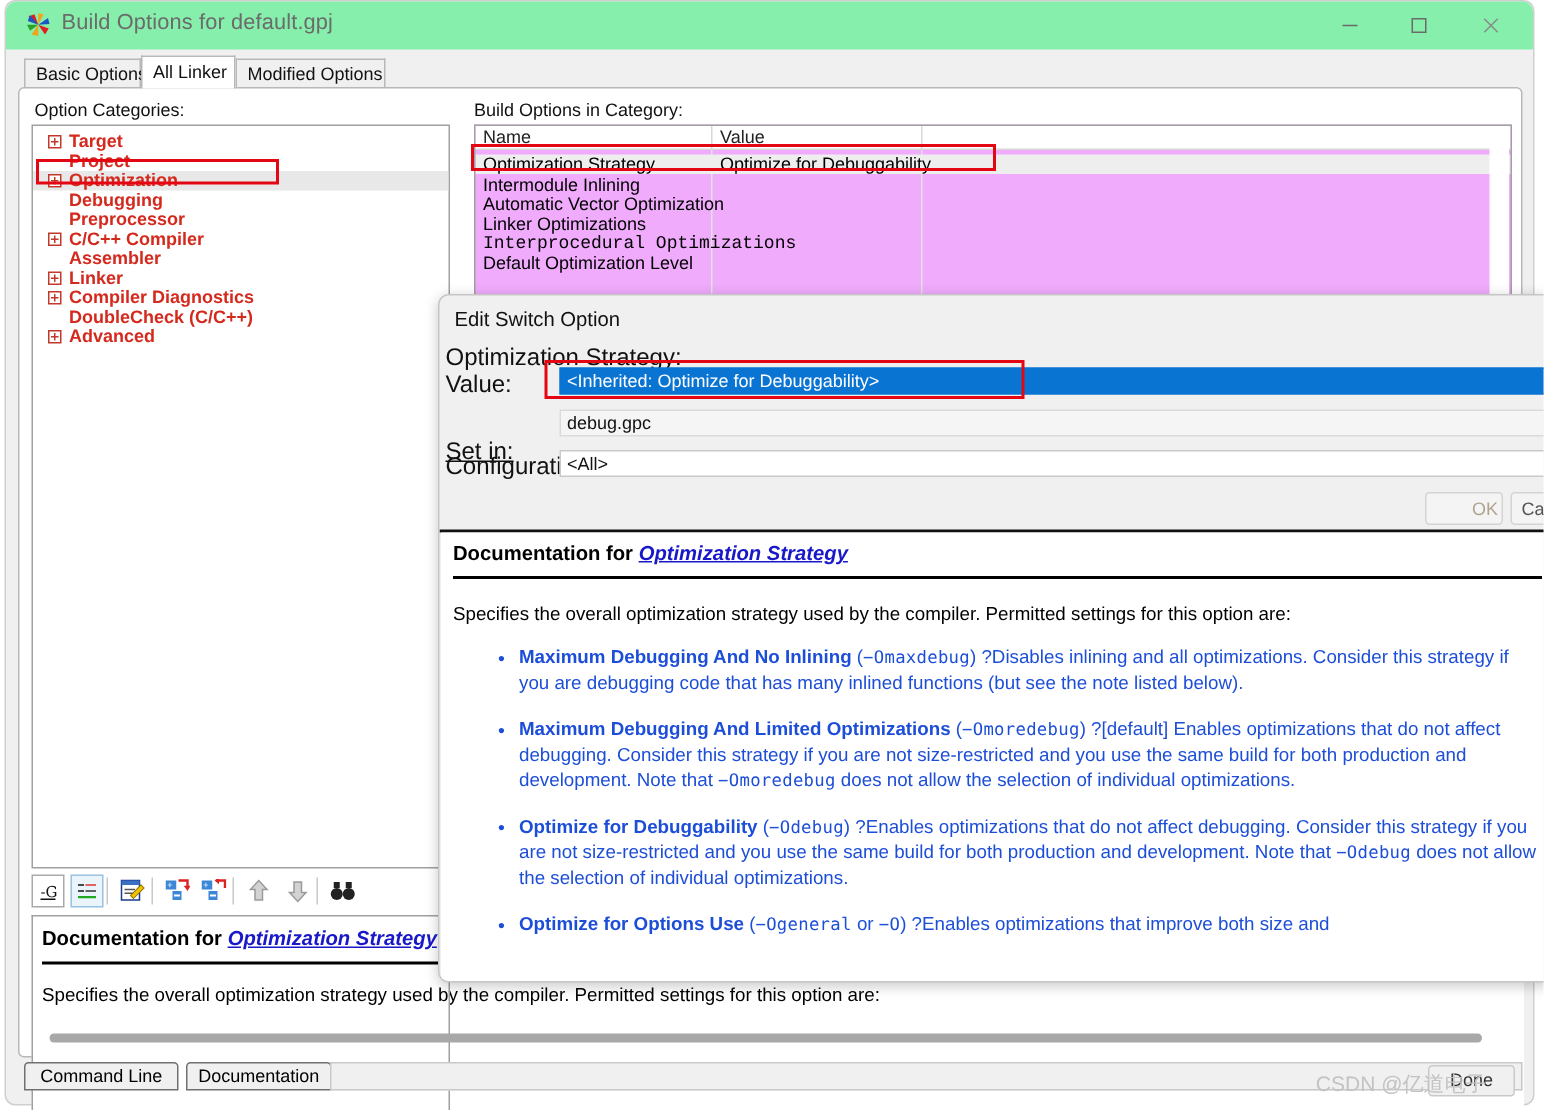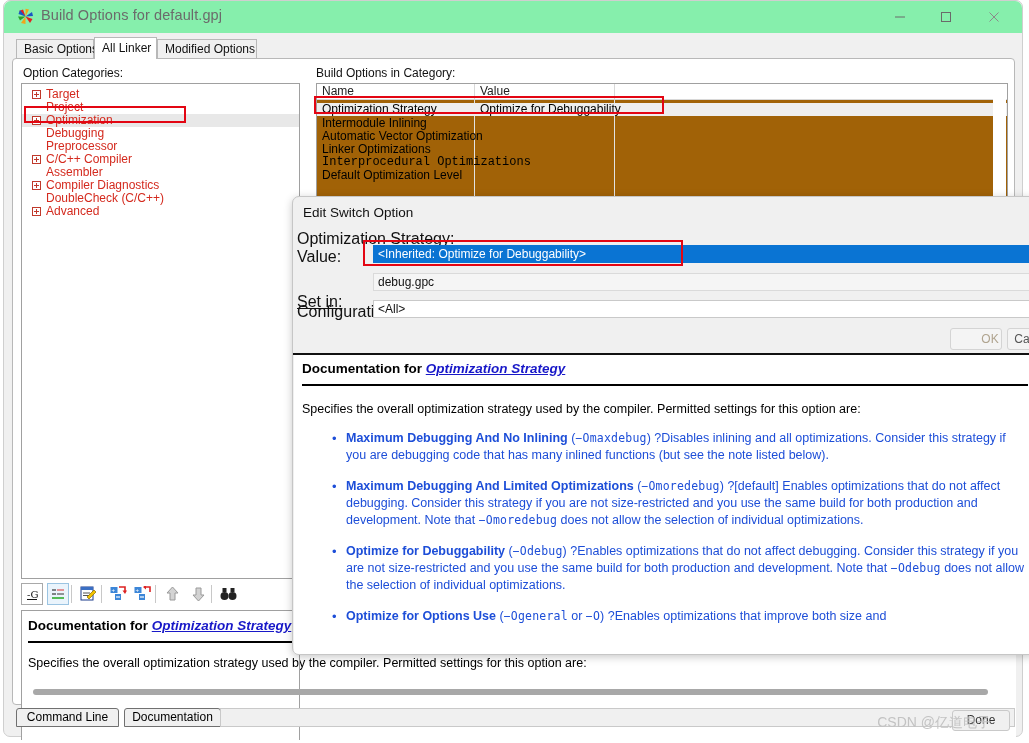--- a/index.html
+++ b/index.html
@@ -109,20 +109,21 @@
     overflow: hidden;
   }
   .tree-item {
     position: relative;
     height: 13px;
     font-size: 12px;
     color: #d42a1e;
     line-height: 13px;
     white-space: nowrap;
     padding-left: 10px;
+    font-weight: bold;
   }
   .tree-item .exp {
     position: absolute; left: 10px; top: 2px;
     width: 9px; height: 9px;
     border: 1px solid #c0392b;
     box-sizing: border-box;
     background: #ffffff;
   }
   .tree-item .exp::before {
     content: ""; position: absolute;
@@ -245,21 +246,21 @@
     position: absolute; right: 38px; top: 714px;
     font-size: 14px; color: #c3c3c3;
     white-space: nowrap;
     z-index: 40;
   }
 
   
   .list-box {
     position: absolute; left: 303px; top: 24px;
     width: 692px; height: 120px;
-    background: #a16207;
+    background: #f0abfc;
     border: 1px solid #a0a0a0;
     box-sizing: border-box;
     overflow: hidden;
   }
   .list-header {
     position: absolute; left: 0; top: 0;
     width: 100%; height: 16px;
     background: #ffffff;
     border-bottom: 1px solid #d8d8d8;
     box-sizing: border-box;
@@ -509,20 +510,24 @@
           </div>
           <div class="tree-item">
             <span class="exp"></span>
             <span class="tlabel">C/C++ Compiler</span>
           </div>
           <div class="tree-item noexp">
             <span class="tlabel">Assembler</span>
           </div>
           <div class="tree-item">
             <span class="exp"></span>
+            <span class="tlabel">Linker</span>
+          </div>
+          <div class="tree-item">
+            <span class="exp"></span>
             <span class="tlabel">Compiler Diagnostics</span>
           </div>
           <div class="tree-item noexp">
             <span class="tlabel">DoubleCheck (C/C++)</span>
           </div>
           <div class="tree-item">
             <span class="exp"></span>
             <span class="tlabel">Advanced</span>
           </div>
         </div>

